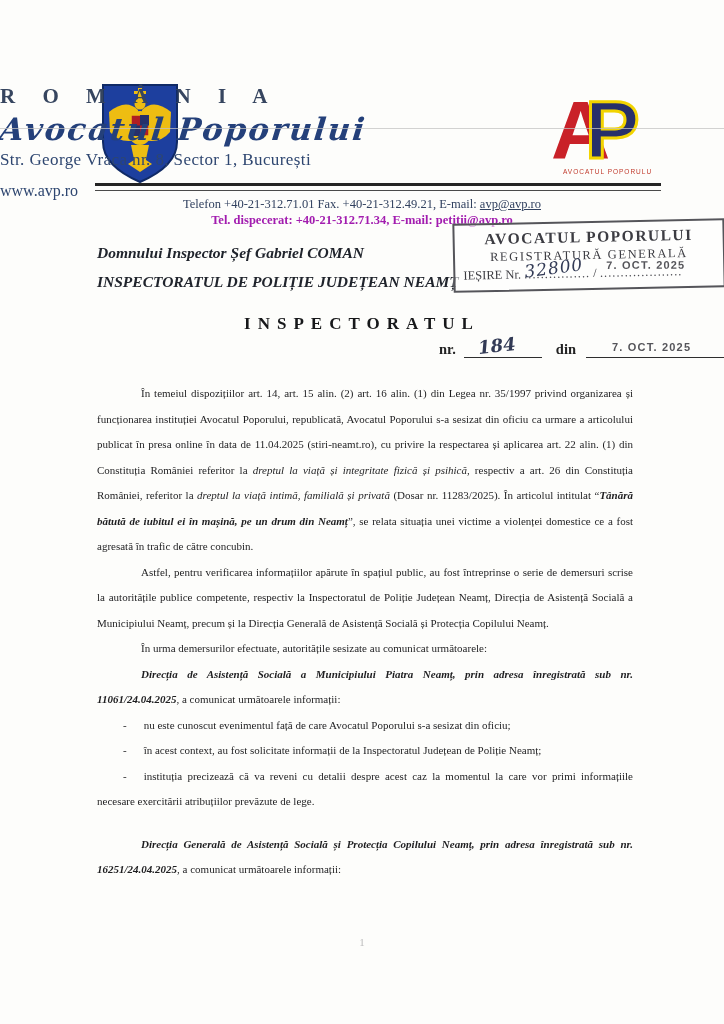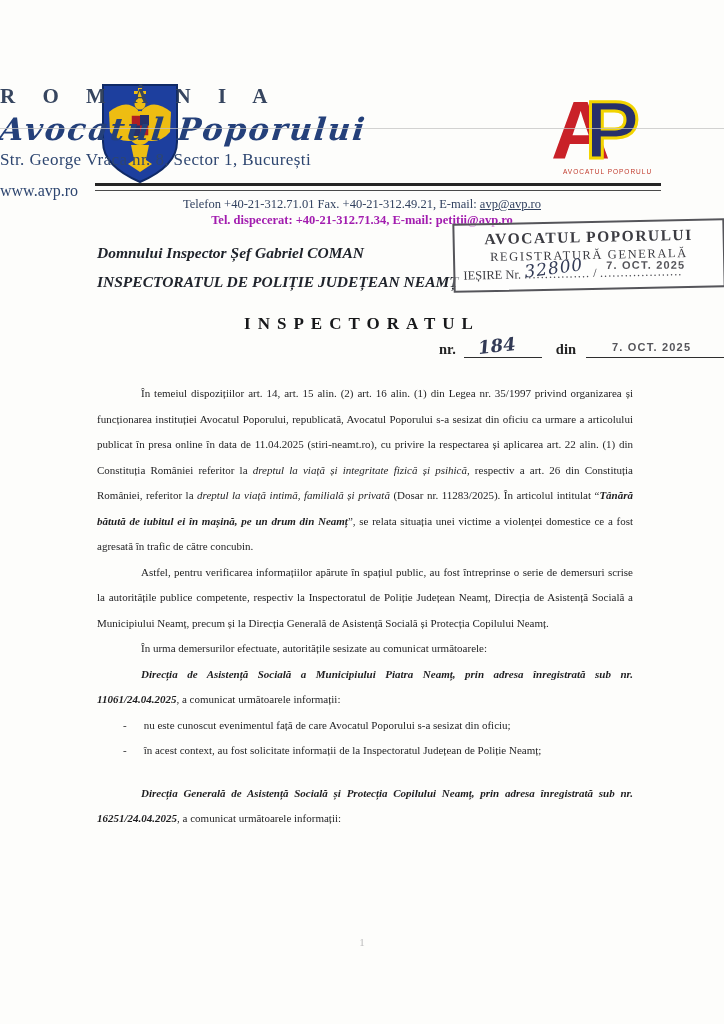--- a/index.html
+++ b/index.html
@@ -131,18 +131,19 @@
     <span>nr.</span><span class="blank b1"><span class="hand">184</span></span><span>din</span><span class="blank b2"><span class="datestamp">7. OCT. 2025</span></span>
   </div>
 
   <div class="body">
       <p class=""><span>În temeiul dispozițiilor art. 14, art. 15 alin. (2) art. 16 alin. (1) din Legea nr. 35/1997 privind organizarea și funcționarea instituției Avocatul Poporului, republicată, Avocatul Poporului s-a sesizat din oficiu ca urmare a articolului publicat în presa online în data de 11.04.2025 (stiri-neamt.ro), cu privire la respectarea și aplicarea art. 22 alin. (1) din Constituția României referitor la </span><span class="it">dreptul la viață și integritate fizică și psihică</span><span>, respectiv a art. 26 din Constituția României, referitor la </span><span class="it">dreptul la viață intimă, familială și privată</span><span> (Dosar nr. 11283/2025). În articolul intitulat “</span><span class="bit">Tânără bătută de iubitul ei în mașină, pe un drum din Neamț</span><span>”, se relata situația unei victime a violenței domestice ce a fost agresată în trafic de către concubin.</span></p>
       <p class=""><span>Astfel, pentru verificarea informațiilor apărute în spațiul public, au fost întreprinse o serie de demersuri scrise la autoritățile publice competente, respectiv la Inspectoratul de Poliție Județean Neamț, Direcția de Asistență Socială a Municipiului Neamț, precum și la Direcția Generală de Asistență Socială și Protecția Copilului Neamț.</span></p>
       <p class=""><span>În urma demersurilor efectuate, autoritățile sesizate au comunicat următoarele:</span></p>
       <p class=""><span class="bit">Direcția de Asistență Socială a Municipiului Piatra Neamț, prin adresa înregistrată sub nr. 11061/24.04.2025</span><span>, a comunicat următoarele informații:</span></p>
       <p class="bullet"><span class="dash">-</span><span>nu este cunoscut evenimentul față de care Avocatul Poporului s-a sesizat din oficiu;</span></p>
       <p class="bullet"><span class="dash">-</span><span>în acest context, au fost solicitate informații de la Inspectoratul Județean de Poliție Neamț;</span></p>
+      <p class="bullet"><span class="dash">-</span><span>instituția precizează că va reveni cu detalii despre acest caz la momentul la care vor primi informațiile necesare exercitării atribuțiilor prevăzute de lege.</span></p>
       <p class=" gap"><span class="bit">Direcția Generală de Asistență Socială și Protecția Copilului Neamț, prin adresa înregistrată sub nr. 16251/24.04.2025</span><span>, a comunicat următoarele informații:</span></p>
     </div>
 
   <div class="pagenum">1</div>
 
 </div>
 
 </body></html>

